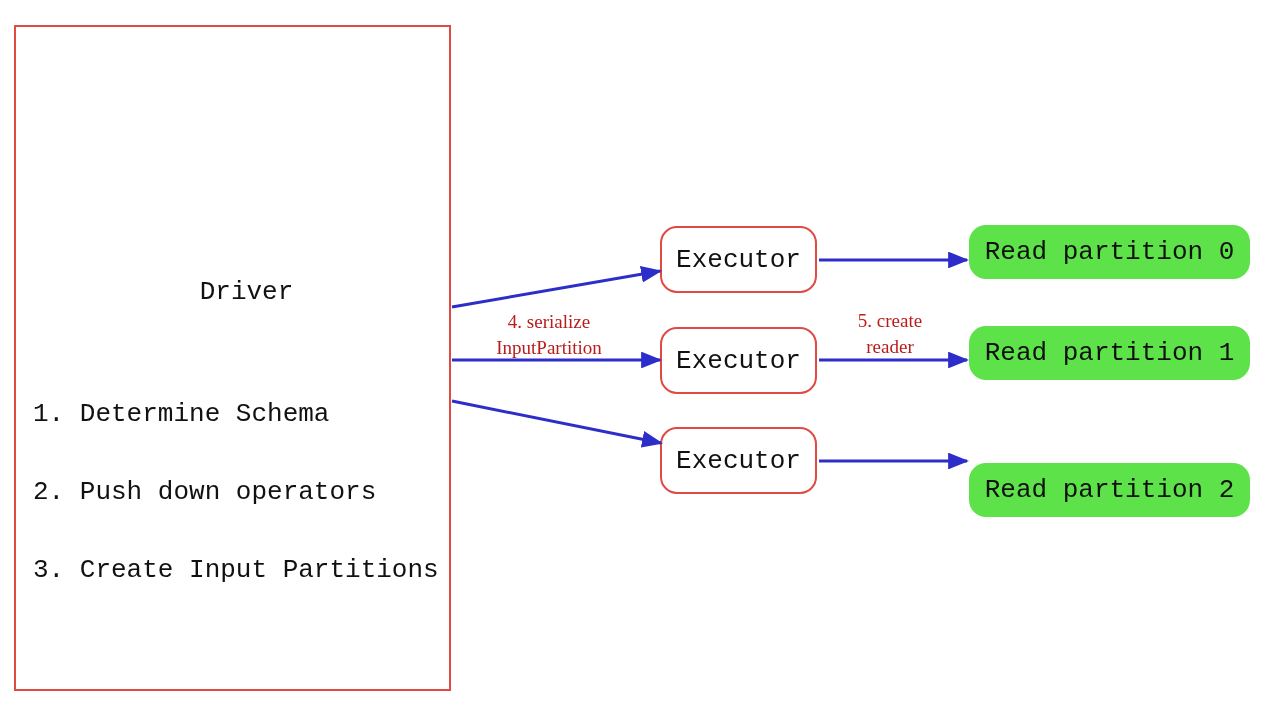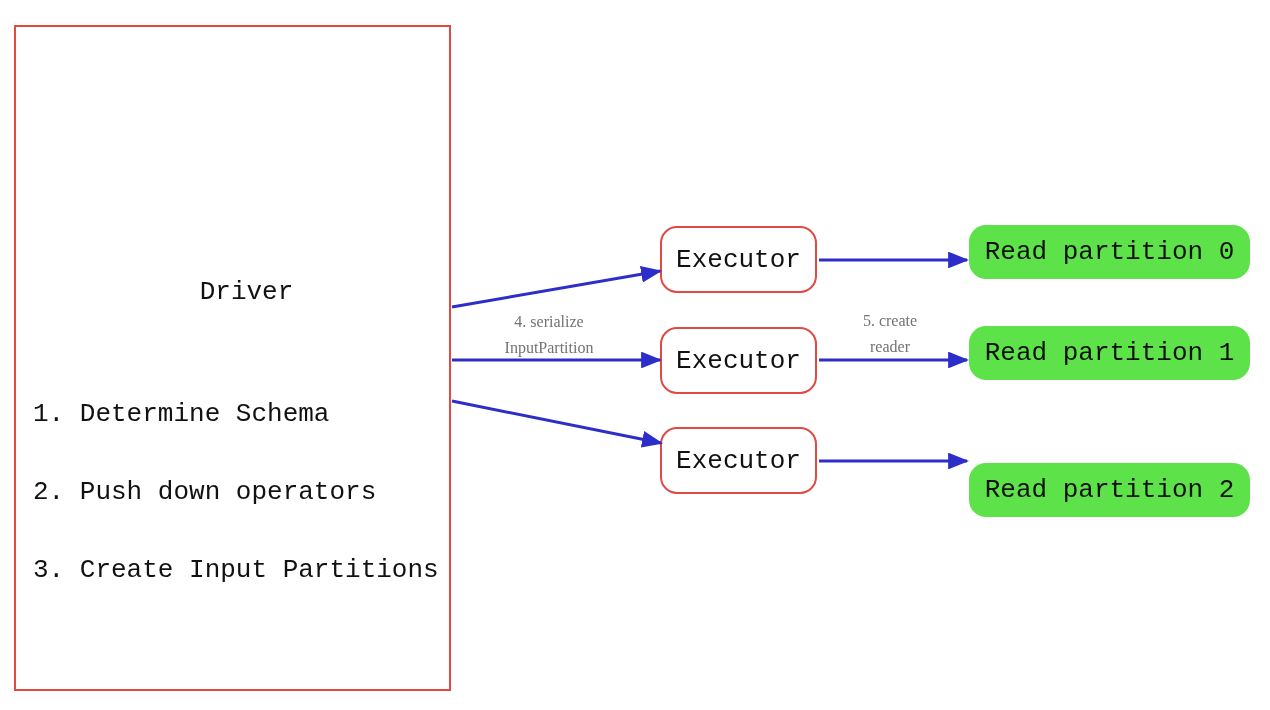--- a/index.html
+++ b/index.html
@@ -59,23 +59,23 @@
     left: 969px; width: 281px; height: 54px;
     background: var(--partition-fill);
     border: none;
   }
   .partition-0 { top: 225px; }
   .partition-1 { top: 326px; }
   .partition-2 { top: 427px; margin-top: 36px; }
   .edge-label {
     position: absolute;
     font-family: "Liberation Serif", "DejaVu Serif", serif;
-    font-size: 16px;
+    font-size: 19px;
     line-height: 26px;
-    color: #737373;
+    color: #b91c1c;
     text-align: center;
     width: 200px;
   }
   .label-serialize { left: 449px; top: 309px; }
   .label-reader   { left: 790px; top: 308px; }
   .arrow-layer {
     position: absolute;
     left: 0; top: 0;
     width: 1270px; height: 710px;
     pointer-events: none;

